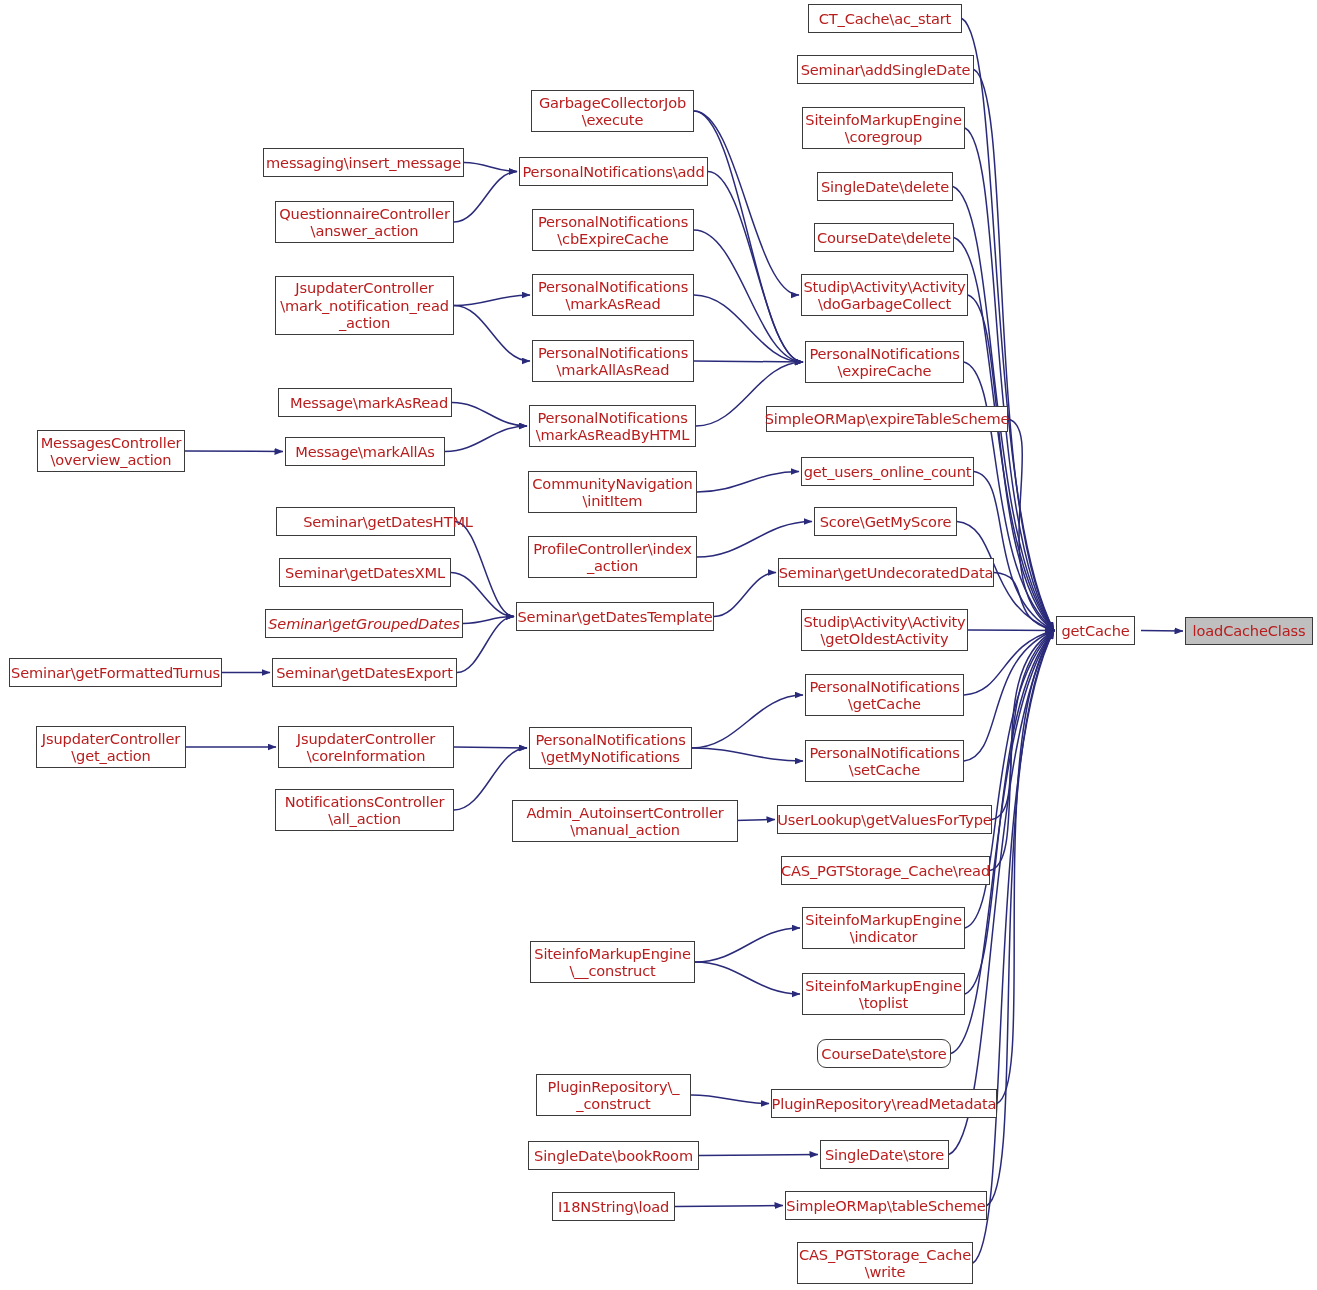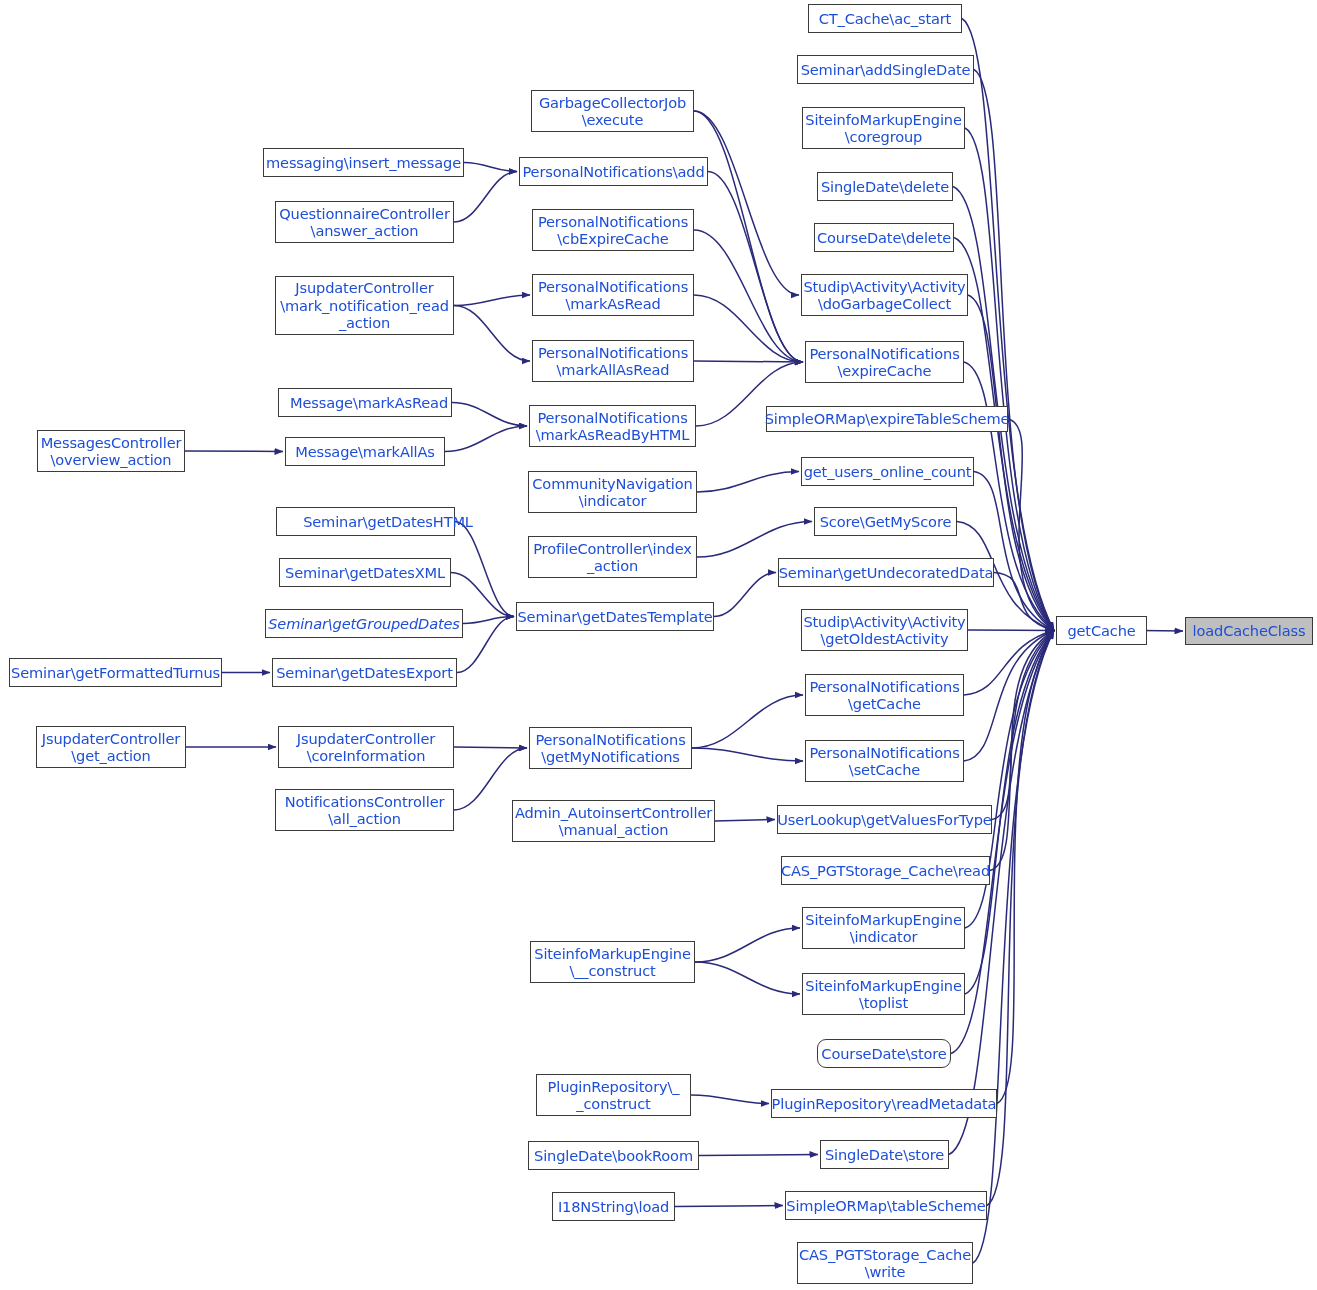--- a/index.html
+++ b/index.html
@@ -4,21 +4,21 @@
 <style>
   html,body{margin:0;padding:0;background:#ffffff;}
   body{font-family:"DejaVu Sans","Liberation Sans",sans-serif;}
   #canvas{position:relative;width:1317px;height:1290px;background:#ffffff;overflow:hidden;}
   #edges{position:absolute;left:0;top:0;width:1317px;height:1290px;}
   .node{
     position:absolute;
     box-sizing:border-box;
     border:1px solid #3b3b3b;
     background:#ffffff;
-    color:#1d4ed8;
+    color:#b91c1c;
     font-size:14.6px;
     line-height:17.5px;
     display:flex;
     align-items:center;
     justify-content:center;
     text-align:center;
     white-space:pre-line;
     letter-spacing:-0.15px;
   }
   .node.highlight{background:#bfbfbf;border-color:#3b3b3b;}
@@ -129,27 +129,27 @@
       <div class="node" style="left: 519px; top: 157px; width: 189px; height: 29px;">PersonalNotifications\add</div>
       <div class="node" style="left: 532px; top: 209px; width: 162px; height: 42px;">PersonalNotifications
 \cbExpireCache</div>
       <div class="node" style="left: 532px; top: 274px; width: 162px; height: 42px;">PersonalNotifications
 \markAsRead</div>
       <div class="node" style="left: 532px; top: 340px; width: 162px; height: 42px;">PersonalNotifications
 \markAllAsRead</div>
       <div class="node" style="left: 529px; top: 405px; width: 167px; height: 42px;">PersonalNotifications
 \markAsReadByHTML</div>
       <div class="node" style="left: 528px; top: 471px; width: 169px; height: 42px;">CommunityNavigation
-\indicator</div>
+\initItem</div>
       <div class="node" style="left: 528px; top: 536px; width: 169px; height: 42px;">ProfileController\index
 _action</div>
       <div class="node" style="left: 516px; top: 602px; width: 198px; height: 29px;">Seminar\getDatesTemplate</div>
       <div class="node" style="left: 529px; top: 727px; width: 163px; height: 42px;">PersonalNotifications
 \getMyNotifications</div>
-      <div class="node" style="left: 512px; top: 800px; width: 203px; height: 42px;">Admin_AutoinsertController
+      <div class="node" style="left: 512px; top: 800px; width: 226px; height: 42px;">Admin_AutoinsertController
 \manual_action</div>
       <div class="node" style="left: 530px; top: 941px; width: 165px; height: 42px;">SiteinfoMarkupEngine
 \__construct</div>
       <div class="node" style="left: 536px; top: 1074px; width: 155px; height: 42px;">PluginRepository\_
 _construct</div>
       <div class="node" style="left: 528px; top: 1141px; width: 171px; height: 29px;">SingleDate\bookRoom</div>
       <div class="node" style="left: 552px; top: 1192px; width: 123px; height: 29px; text-align: right;">I18NString\load</div>
       <div class="node" style="left: 263px; top: 148px; width: 201px; height: 29px;">messaging\insert_message</div>
       <div class="node" style="left: 275px; top: 201px; width: 179px; height: 42px;">QuestionnaireController
 \answer_action</div>
@@ -164,16 +164,16 @@
       <div class="node" style="left: 272px; top: 658px; width: 185px; height: 29px;">Seminar\getDatesExport</div>
       <div class="node" style="left: 278px; top: 726px; width: 176px; height: 42px;">JsupdaterController
 \coreInformation</div>
       <div class="node" style="left: 275px; top: 789px; width: 179px; height: 42px;">NotificationsController
 \all_action</div>
       <div class="node" style="left: 37px; top: 430px; width: 148px; height: 42px;">MessagesController
 \overview_action</div>
       <div class="node" style="left: 9px; top: 658px; width: 213px; height: 29px;">Seminar\getFormattedTurnus</div>
       <div class="node" style="left: 36px; top: 726px; width: 150px; height: 42px;">JsupdaterController
 \get_action</div>
-      <div class="node" style="left: 1056px; top: 616px; width: 91px; height: 29px;">getCache</div>
+      <div class="node" style="left: 1056px; top: 616px; width: 79px; height: 29px;">getCache</div>
       <div class="node highlight" style="left: 1185px; top: 617px; width: 128px; height: 28px;">loadCacheClass</div>
     </div>
 </div>
 
 </body></html>

